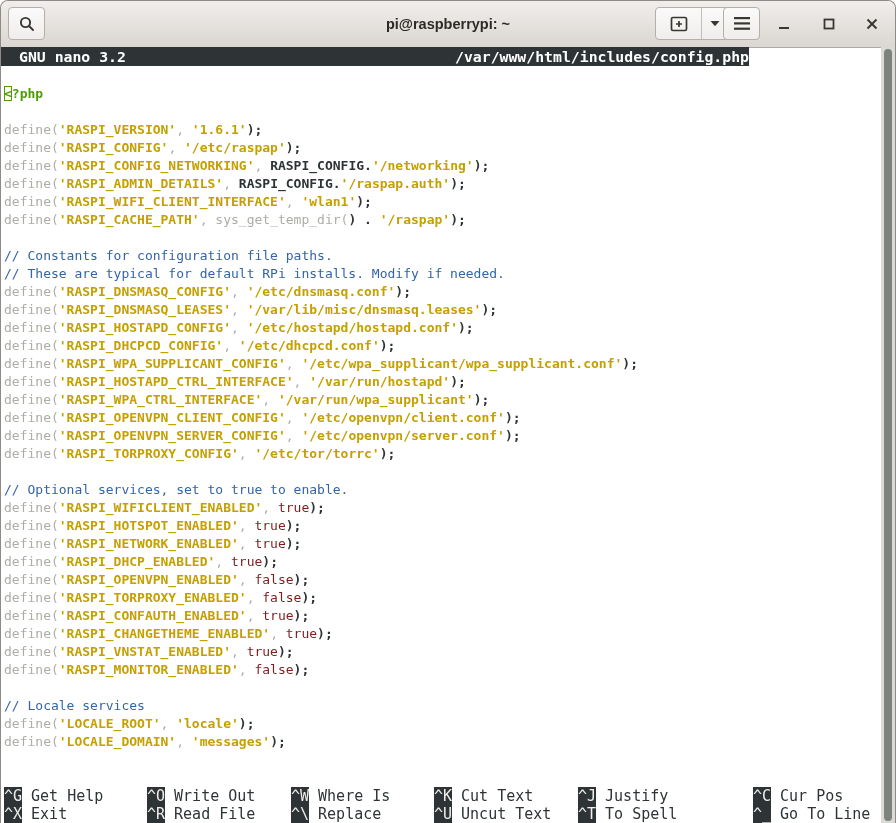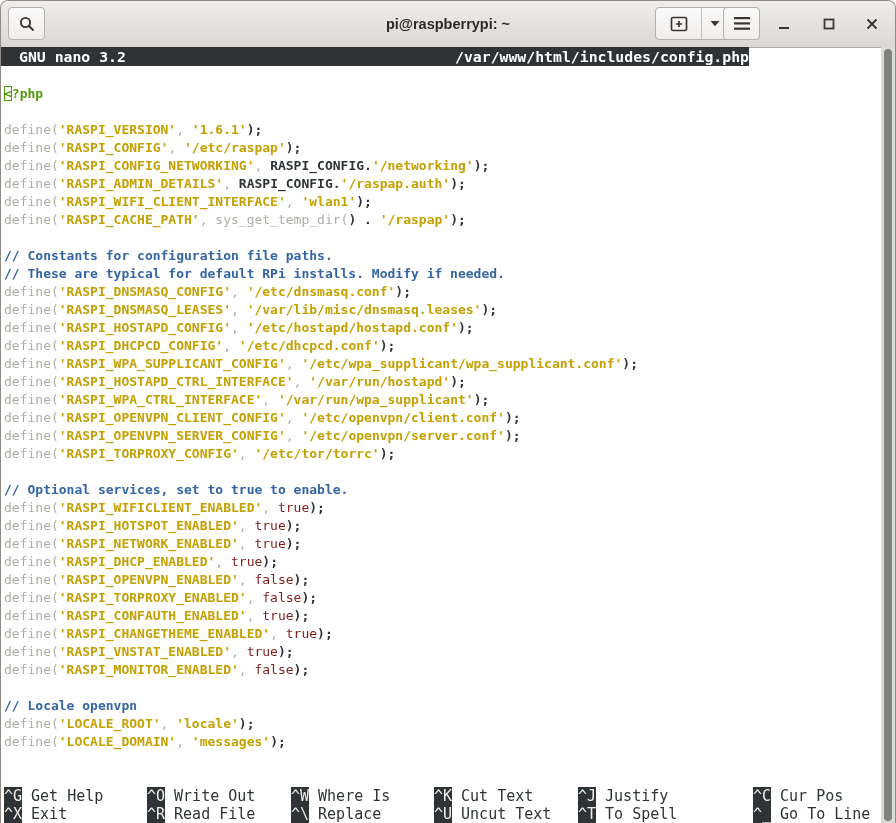--- a/index.html
+++ b/index.html
@@ -33,21 +33,21 @@
   .nano-path{position:absolute;left:0;right:0;top:0;line-height:19px;text-align:right;white-space:pre;}
 
   
   .editor{position:absolute;top:66px;left:3px;width:879px;
           font-family:"DejaVu Sans Mono",monospace;font-size:13px;line-height:18px;color:#2e3436;}
   .line{height:18px;white-space:pre;}
   .tok-plain{color:#abaea6;}
   .tok-str{color:#c4a000;font-weight:bold;}
   .tok-dark{color:#2e3436;font-weight:bold;}
   .tok-bool{color:#7f1d1d;}
-  .tok-comment{color:#3465a4;font-weight:bold;}
+  .tok-comment{color:#3465a4;font-weight:normal;}
   .tok-php{color:#4e9a06;font-weight:bold;}
   .tok-cursor{color:#4e9a06;font-weight:bold;box-shadow:inset 0 0 0 1px #4e9a06;}
 
   
   .shortcuts{position:absolute;left:3px;top:786px;width:879px;
              font-family:"DejaVu Sans Mono",monospace;font-size:15px;}
   .sc-row{position:relative;height:18px;}
   .sc-item{position:absolute;top:0;white-space:pre;line-height:18px;}
   .sc-item:nth-child(1){left:0px;}
   .sc-item:nth-child(2){left:143px;}
@@ -153,21 +153,21 @@
         <div class="line"><span class="tok-plain">define(</span><span class="tok-str">'RASPI_HOTSPOT_ENABLED'</span><span class="tok-plain">, </span><span class="tok-bool">true</span><span class="tok-dark">);</span></div>
         <div class="line"><span class="tok-plain">define(</span><span class="tok-str">'RASPI_NETWORK_ENABLED'</span><span class="tok-plain">, </span><span class="tok-bool">true</span><span class="tok-dark">);</span></div>
         <div class="line"><span class="tok-plain">define(</span><span class="tok-str">'RASPI_DHCP_ENABLED'</span><span class="tok-plain">, </span><span class="tok-bool">true</span><span class="tok-dark">);</span></div>
         <div class="line"><span class="tok-plain">define(</span><span class="tok-str">'RASPI_OPENVPN_ENABLED'</span><span class="tok-plain">, </span><span class="tok-bool">false</span><span class="tok-dark">);</span></div>
         <div class="line"><span class="tok-plain">define(</span><span class="tok-str">'RASPI_TORPROXY_ENABLED'</span><span class="tok-plain">, </span><span class="tok-bool">false</span><span class="tok-dark">);</span></div>
         <div class="line"><span class="tok-plain">define(</span><span class="tok-str">'RASPI_CONFAUTH_ENABLED'</span><span class="tok-plain">, </span><span class="tok-bool">true</span><span class="tok-dark">);</span></div>
         <div class="line"><span class="tok-plain">define(</span><span class="tok-str">'RASPI_CHANGETHEME_ENABLED'</span><span class="tok-plain">, </span><span class="tok-bool">true</span><span class="tok-dark">);</span></div>
         <div class="line"><span class="tok-plain">define(</span><span class="tok-str">'RASPI_VNSTAT_ENABLED'</span><span class="tok-plain">, </span><span class="tok-bool">true</span><span class="tok-dark">);</span></div>
         <div class="line"><span class="tok-plain">define(</span><span class="tok-str">'RASPI_MONITOR_ENABLED'</span><span class="tok-plain">, </span><span class="tok-bool">false</span><span class="tok-dark">);</span></div>
         <div class="line">&nbsp;</div>
-        <div class="line"><span class="tok-comment">// Locale openvpn</span></div>
+        <div class="line"><span class="tok-comment">// Locale services</span></div>
         <div class="line"><span class="tok-plain">define(</span><span class="tok-str">'LOCALE_ROOT'</span><span class="tok-plain">, </span><span class="tok-str">'locale'</span><span class="tok-dark">);</span></div>
         <div class="line"><span class="tok-plain">define(</span><span class="tok-str">'LOCALE_DOMAIN'</span><span class="tok-plain">, </span><span class="tok-str">'messages'</span><span class="tok-dark">);</span></div>
       </div>
   </div>
 
   <div class="shortcuts">
     <div class="sc-row">
         <span class="sc-item"><span class="sc-key">^G</span><span class="sc-label">Get Help</span></span>
         <span class="sc-item"><span class="sc-key">^O</span><span class="sc-label">Write Out</span></span>
         <span class="sc-item"><span class="sc-key">^W</span><span class="sc-label">Where Is</span></span>

